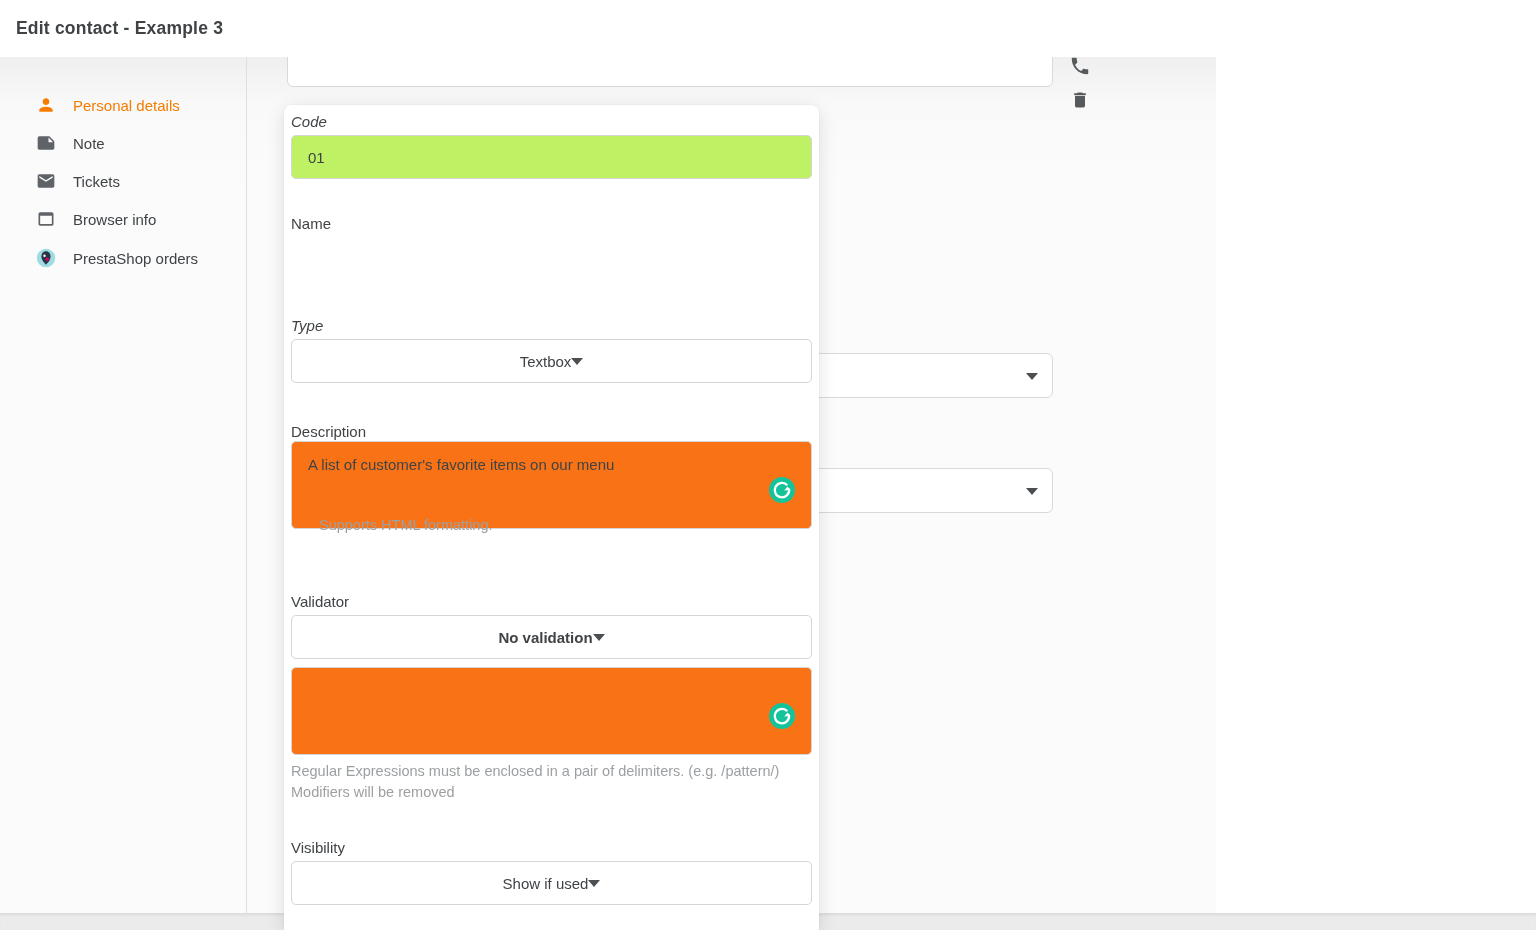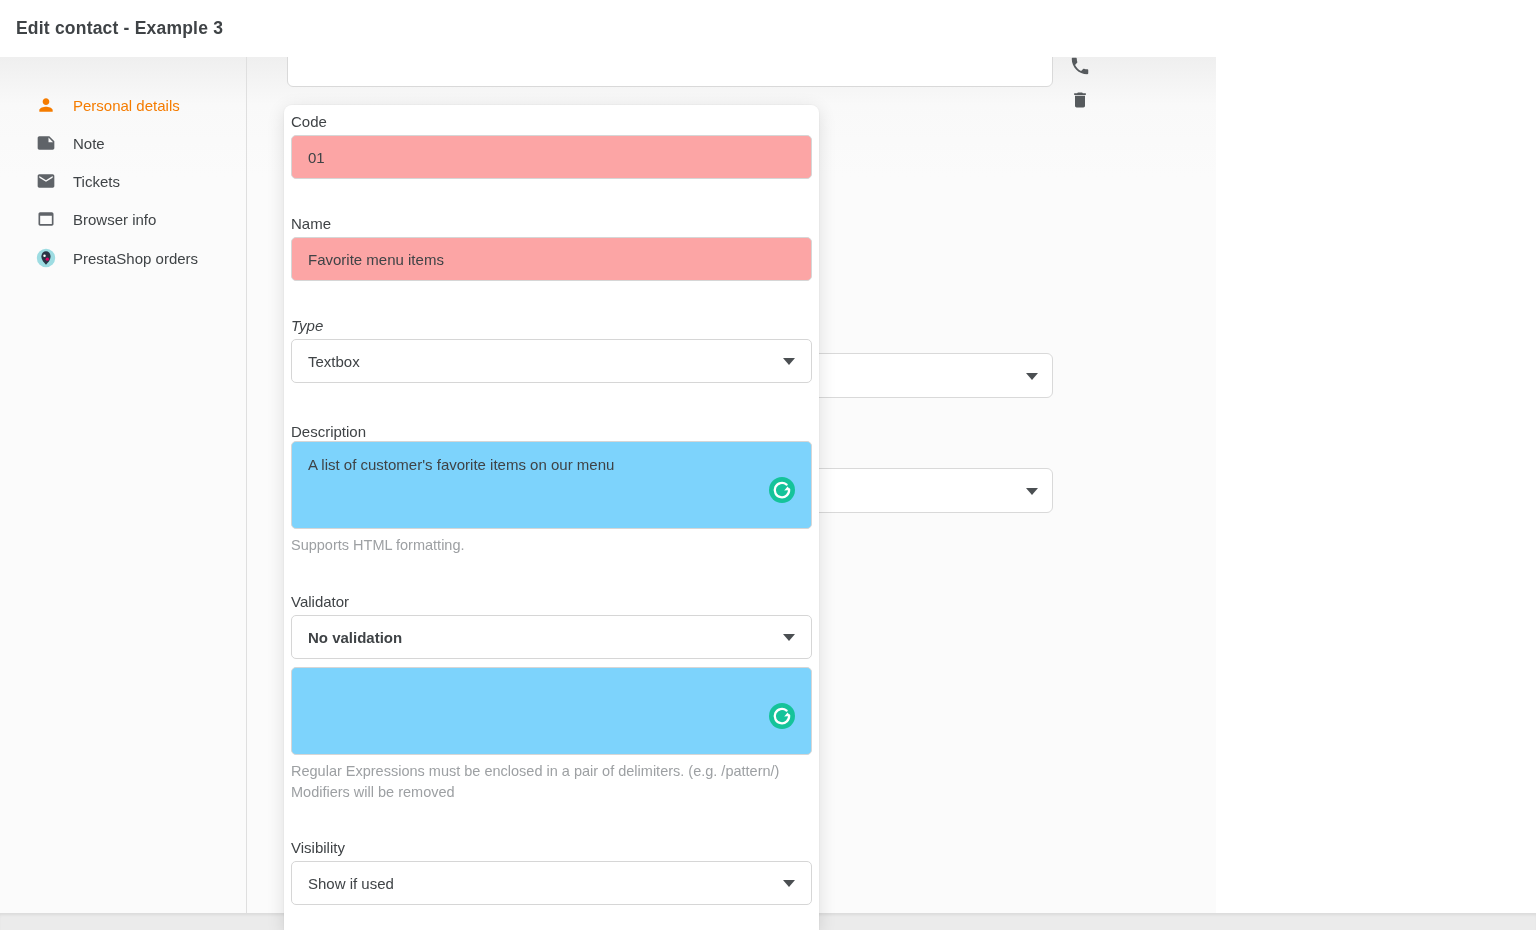--- a/index.html
+++ b/index.html
@@ -66,47 +66,47 @@
   
   .panel {
     position:absolute; left:284px; top:105px; width:535px; height:825px;
     background:#ffffff; border-radius:8px 8px 0 0;
     box-shadow:0 4px 18px rgba(0,0,0,.12), 0 0 0 1px rgba(0,0,0,.02);
     z-index:10;
   }
   .panel .f-label { position:absolute; left:7px; font-size:15px; color:#3f4346; }
   .panel .f-input {
     position:absolute; left:7px; width:521px; height:44px;
-    border:1px solid #d6d6d6; border-radius:5px; background:#fca5a5;
+    border:1px solid #d6d6d6; border-radius:5px; background:#bef264;
     padding:0 16px; font-size:15px; color:#3f4346; font-family:"Liberation Sans", sans-serif;
     outline:none;
   }
   .panel .f-select {
     position:absolute; left:7px; width:521px; height:44px;
     border:1px solid #d6d6d6; border-radius:5px; background:#fff;
-    display:flex; align-items:center; justify-content:space-between;
+    display:flex; align-items:center; justify-content:center;
     padding:0 16px; font-size:15px; color:#3f4346; cursor:pointer;
   }
   .panel .f-area-wrap { position:absolute; left:7px; width:521px; height:88px; }
   .panel textarea {
     width:100%; height:100%; resize:none;
-    border:1px solid #d6d6d6; border-radius:5px; background:#7dd3fc;
+    border:1px solid #d6d6d6; border-radius:5px; background:#f97316;
     padding:13px 44px 13px 16px; font-size:15px; color:#3f4346;
     font-family:"Liberation Sans", sans-serif; outline:none; line-height:20px;
   }
   .grammarly {
     position:absolute; right:17px; top:36px; width:26px; height:26px; cursor:pointer;
   }
   .panel .f-hint { position:absolute; left:7px; width:523px; font-size:14.5px; color:#9da0a3; line-height:21px; }
 
   
-  .t-code-l { top:8px; }    .t-code-i { top:30px; }
+  .t-code-l { top:8px;font-style:italic; }    .t-code-i { top:30px; }
   .t-name-l { top:110px; }  .t-name-i { top:132px; }
   .t-type-l { top:212px;font-style:italic; }  .t-type-s { top:234px; }
-  .t-desc-l { top:318px; }  .t-desc-a { top:336px; } .t-desc-h { top:430px; }
+  .t-desc-l { top:318px; }  .t-desc-a { top:336px; } .t-desc-h { top:410px;margin-left:28px; }
   .t-val-l  { top:488px; }  .t-val-s  { top:510px;font-weight:bold; } .t-rgx-a { top:562px; } .t-rgx-h { top:656px; }
   .t-vis-l  { top:734px; }  .t-vis-s  { top:756px; }
 </style>
 </head>
 <body>
 
 <div class="app">
 
   <div class="content-bg"></div>
 
@@ -190,21 +190,20 @@
       <span class="lbl">PrestaShop orders</span>
     </div>
   </nav>
 
   <div class="panel">
 
     <div class="f-label t-code-l">Code</div>
     <input class="f-input t-code-i" value="01" style="">
 
     <div class="f-label t-name-l">Name</div>
-    <input class="f-input t-name-i" value="Favorite menu items" style="">
 
     <div class="f-label t-type-l">Type</div>
     <div class="f-select t-type-s">
       <span>Textbox</span>
       <span class="tri-down"></span>
     </div>
 
     <div class="f-label t-desc-l">Description</div>
     <div class="f-area-wrap t-desc-a">
       <textarea style="">A list of customer's favorite items on our menu</textarea>

